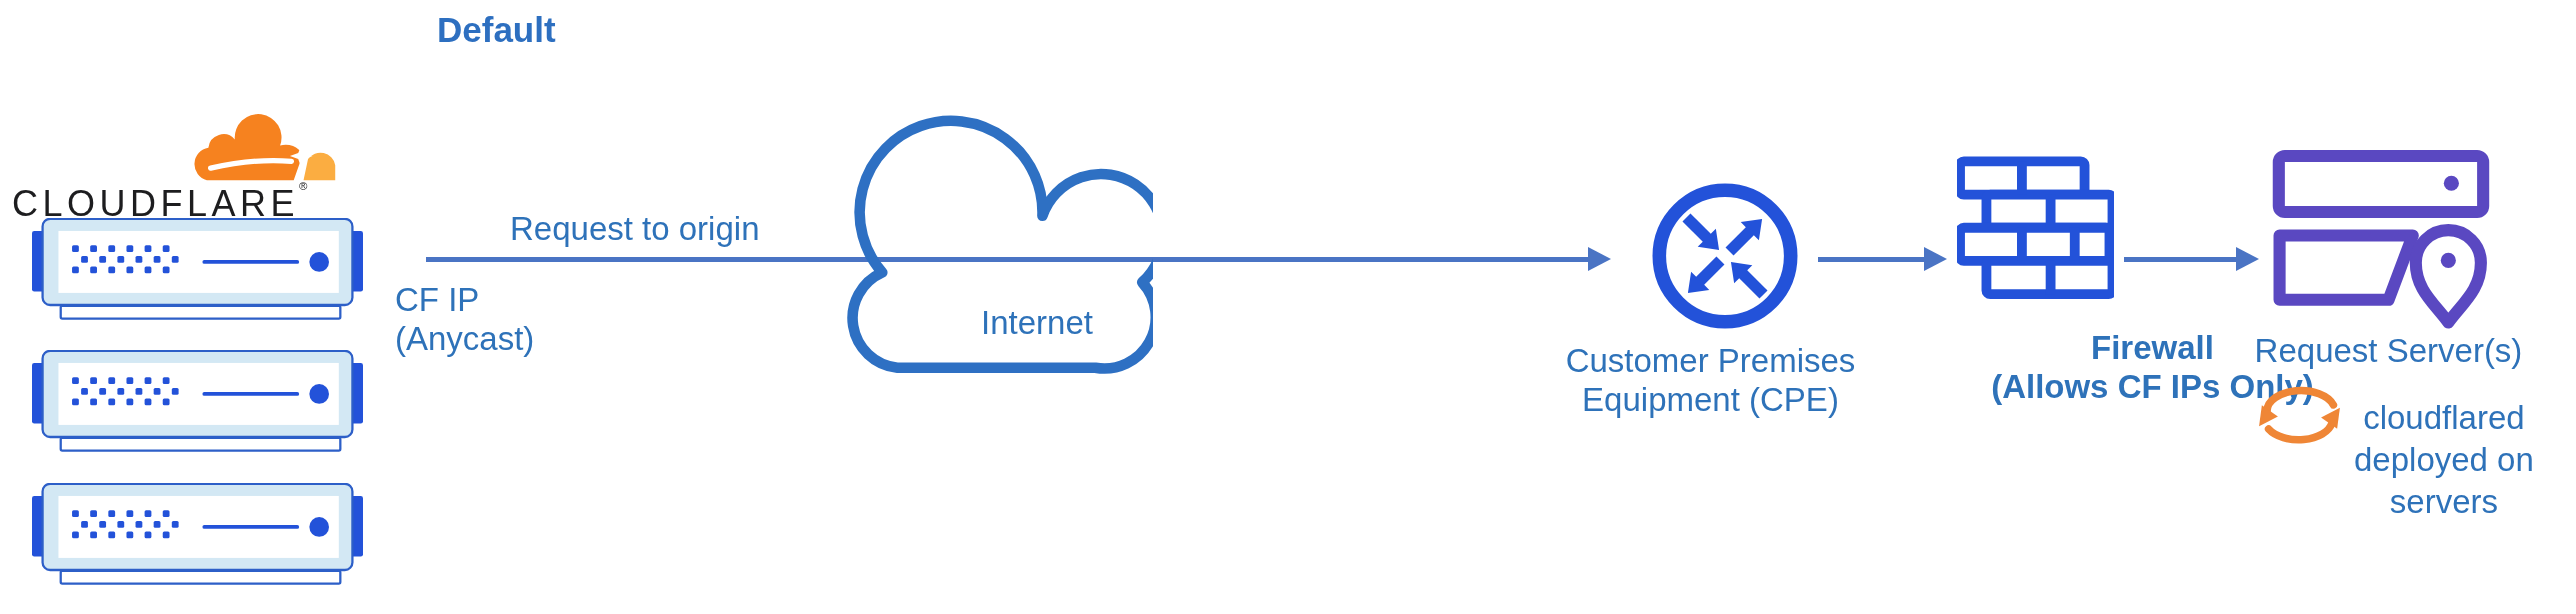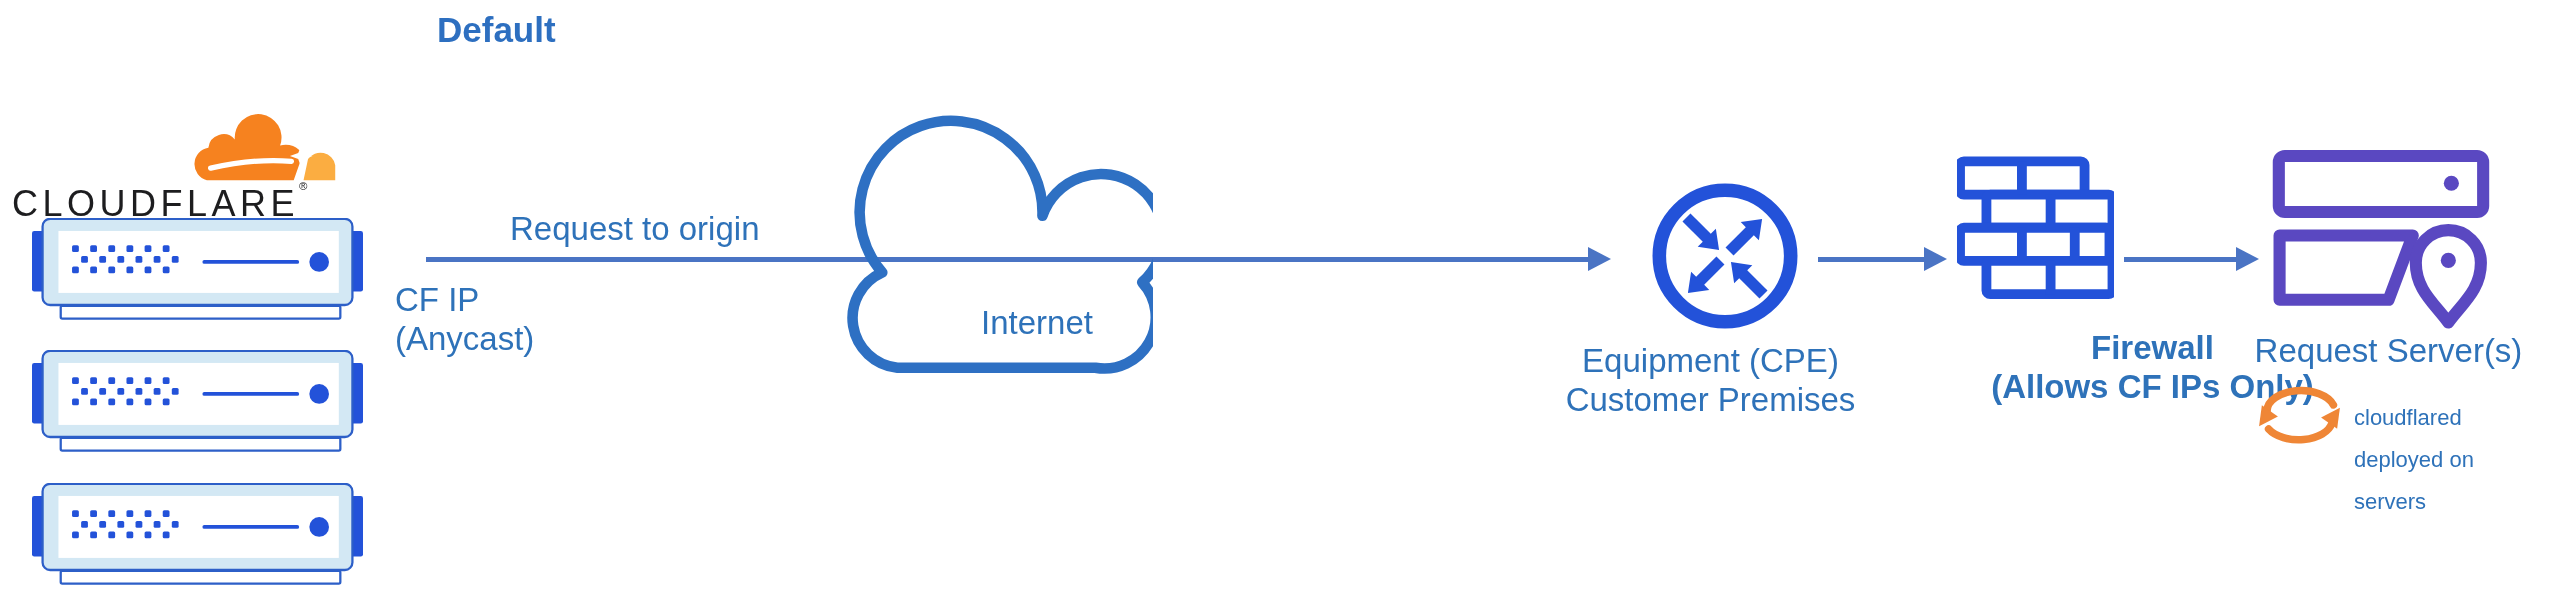--- a/index.html
+++ b/index.html
@@ -13,21 +13,21 @@
   body{font-family:"Liberation Sans","DejaVu Sans",sans-serif;}
   .canvas{position:relative;width:2576px;height:614px;background:var(--background);overflow:hidden;}
   .abs{position:absolute;}
   .lbl{position:absolute;color:var(--text-blue);font-size:33px;line-height:39px;white-space:nowrap;}
   .lbl.center{text-align:center;}
   .title{position:absolute;color:var(--title-blue);font-size:35px;font-weight:600;line-height:54px;white-space:nowrap;}
   .brand{position:absolute;color:var(--brand-text);font-size:36px;font-weight:400;letter-spacing:4.5px;white-space:nowrap;}
   .brand sup{font-size:11.4px;letter-spacing:0;vertical-align:26px;}
   .cline{position:absolute;height:5.3px;background:var(--connector-blue);}
   .ah{position:absolute;width:0;height:0;border-top:12px solid transparent;border-bottom:12px solid transparent;border-left:23.5px solid var(--connector-blue);}
-  .note{position:absolute;color:var(--text-blue);font-size:22px;line-height:42px;white-space:nowrap;}
+  .note{position:absolute;color:var(--text-blue);font-size:33px;line-height:42px;white-space:nowrap;text-align:center;}
   
   .f-icon{fill:var(--icon-blue);}
   .st-icon{stroke:var(--icon-blue);}
   .s-edge{stroke:var(--server-outline-blue);}
   .f-panel{fill:var(--server-panel-fill);}
   .st-cloud{stroke:var(--cloud-outline-blue);}
   .st-purple{stroke:var(--origin-purple);}
   .f-purple{fill:var(--origin-purple);}
   .st-orange{stroke:var(--sync-orange);}
   .f-orange{fill:var(--sync-orange);}
@@ -113,22 +113,22 @@
   <svg class="abs" style="left:1651px;top:182px;" width="148" height="148" viewBox="0 0 196 196">
     <circle cx="98" cy="98" r="87" fill="#ffffff" class="st-icon" stroke-width="18"></circle>
     <g class="f-icon">
       <use href="#cpe-arrow" transform="translate(47,47) rotate(45)"></use>
       <use href="#cpe-arrow" transform="translate(149,149) rotate(225)"></use>
       <use href="#cpe-arrow" transform="translate(104,92) rotate(-45)"></use>
       <use href="#cpe-arrow" transform="translate(92,104) rotate(135)"></use>
     </g>
   </svg>
   <div class="lbl center" style="left:1544px;top:341px;width:333px;">
+    <div>Customer Premises</div>
     <div>Equipment (CPE)</div>
-    <div>Customer Premises</div>
   </div>
 
   <div class="cline" style="left:1818px;top:257px;width:107px;"></div>
   <div class="ah" style="left:1924px;top:247px;"></div>
 
   <svg class="abs" style="left:1957px;top:156px;" width="157" height="145" viewBox="0 0 208 192">
     <g class="st-icon" fill="#ffffff" stroke-width="13" stroke-linejoin="round">
       <rect x="4" y="7" width="165" height="44" rx="5"></rect>
       <rect x="39" y="51" width="167" height="44" rx="5"></rect>
       <rect x="4" y="95" width="198" height="44" rx="5"></rect>

